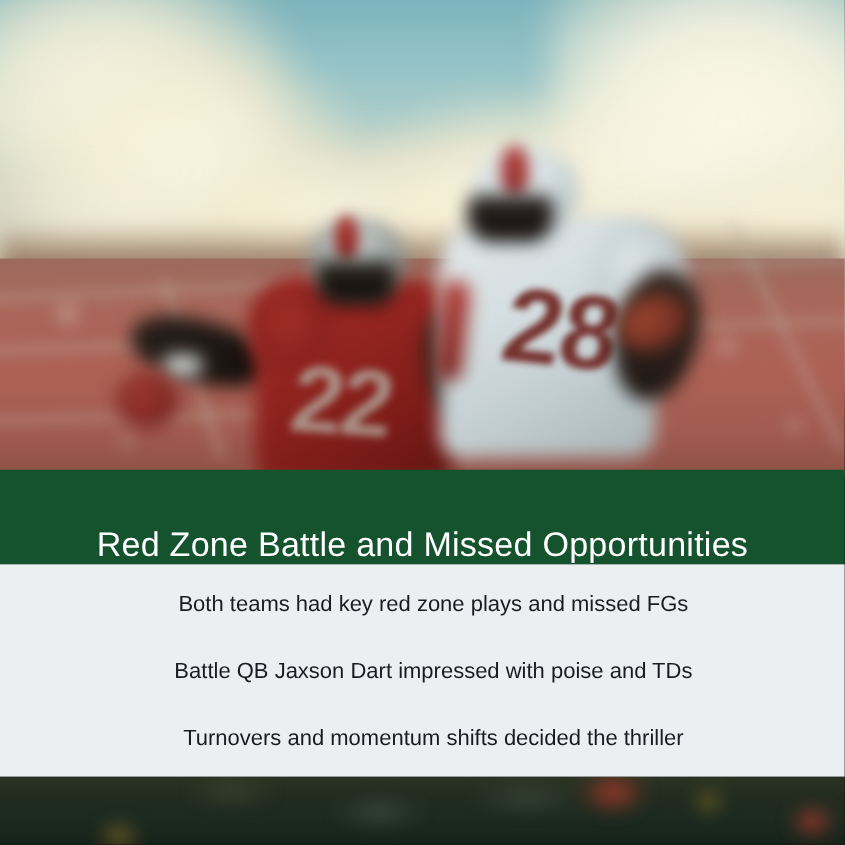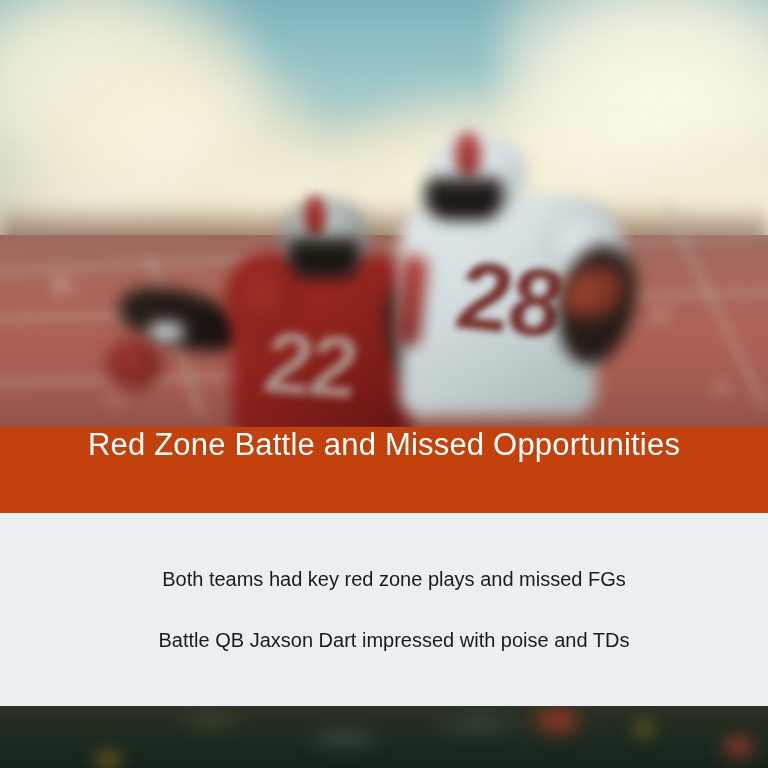--- a/index.html
+++ b/index.html
@@ -247,22 +247,22 @@
       radial-gradient(ellipse 20px 16px at 83% 40%, rgba(198,152,42,0.6), rgba(170,120,35,0) 75%),
       radial-gradient(ellipse 60px 20px at 45% 52%, rgba(135,160,140,0.28), rgba(120,145,125,0) 75%),
       radial-gradient(ellipse 70px 18px at 62% 36%, rgba(140,168,148,0.22), rgba(120,145,125,0) 78%),
       radial-gradient(ellipse 54px 16px at 28% 30%, rgba(110,120,80,0.35), rgba(110,120,80,0) 78%);
     filter:blur(8px);
   }
 
   
   .title-band {
     position:absolute; left:0; top:427px; width:768px; height:86px;
-    background:#c2410c;
-    display:flex; align-items:flex-start; justify-content:center;
+    background:#14532d;
+    display:flex; align-items:flex-end; justify-content:center;
     z-index:5;
   }
   .title-text {
     color:#ffffff;
     font-size:31px;
     font-weight:400;
     letter-spacing:0.2px;
     white-space:nowrap;
     font-family:"Liberation Sans", sans-serif;
   }
@@ -338,15 +338,16 @@
     <div class="field"></div>
   </div>
 
   <div class="title-band">
     <div class="title-text">Red Zone Battle and Missed Opportunities</div>
   </div>
 
   <div class="bullet-panel">
     <div class="bullet">Both teams had key red zone plays and missed FGs</div>
     <div class="bullet">Battle QB Jaxson Dart impressed with poise and TDs</div>
+    <div class="bullet">Turnovers and momentum shifts decided the thriller</div>
   </div>
 
 </div>
 
 </body></html>

